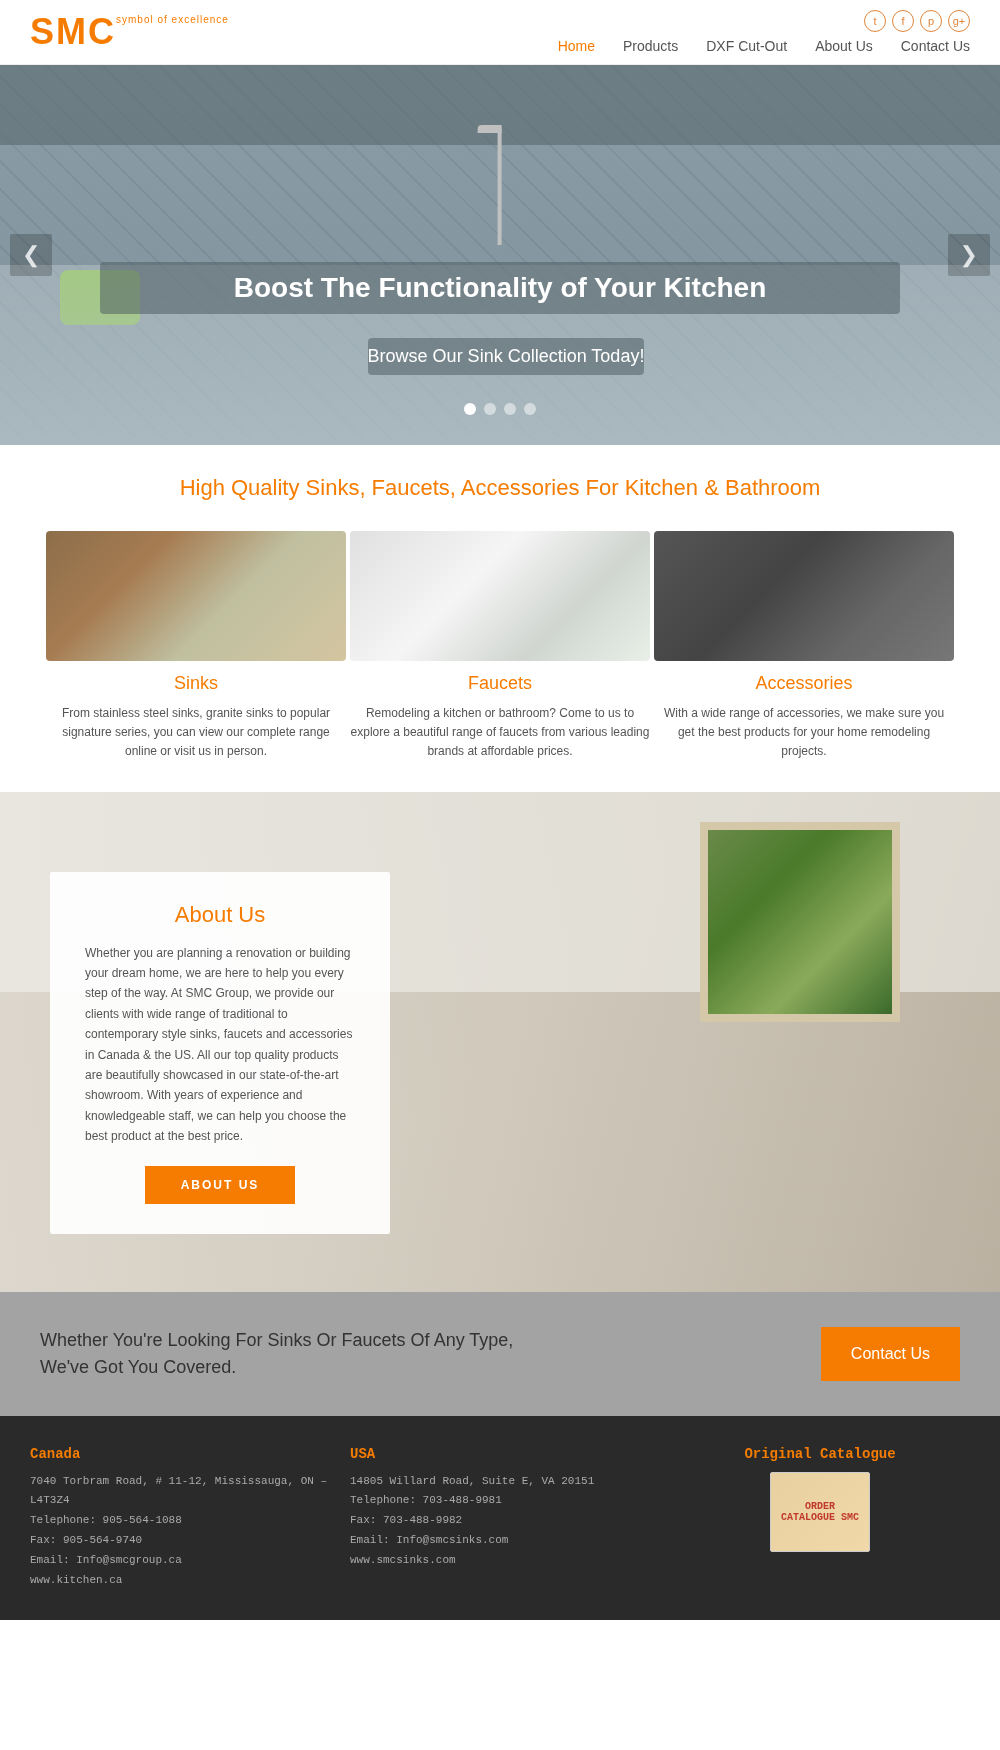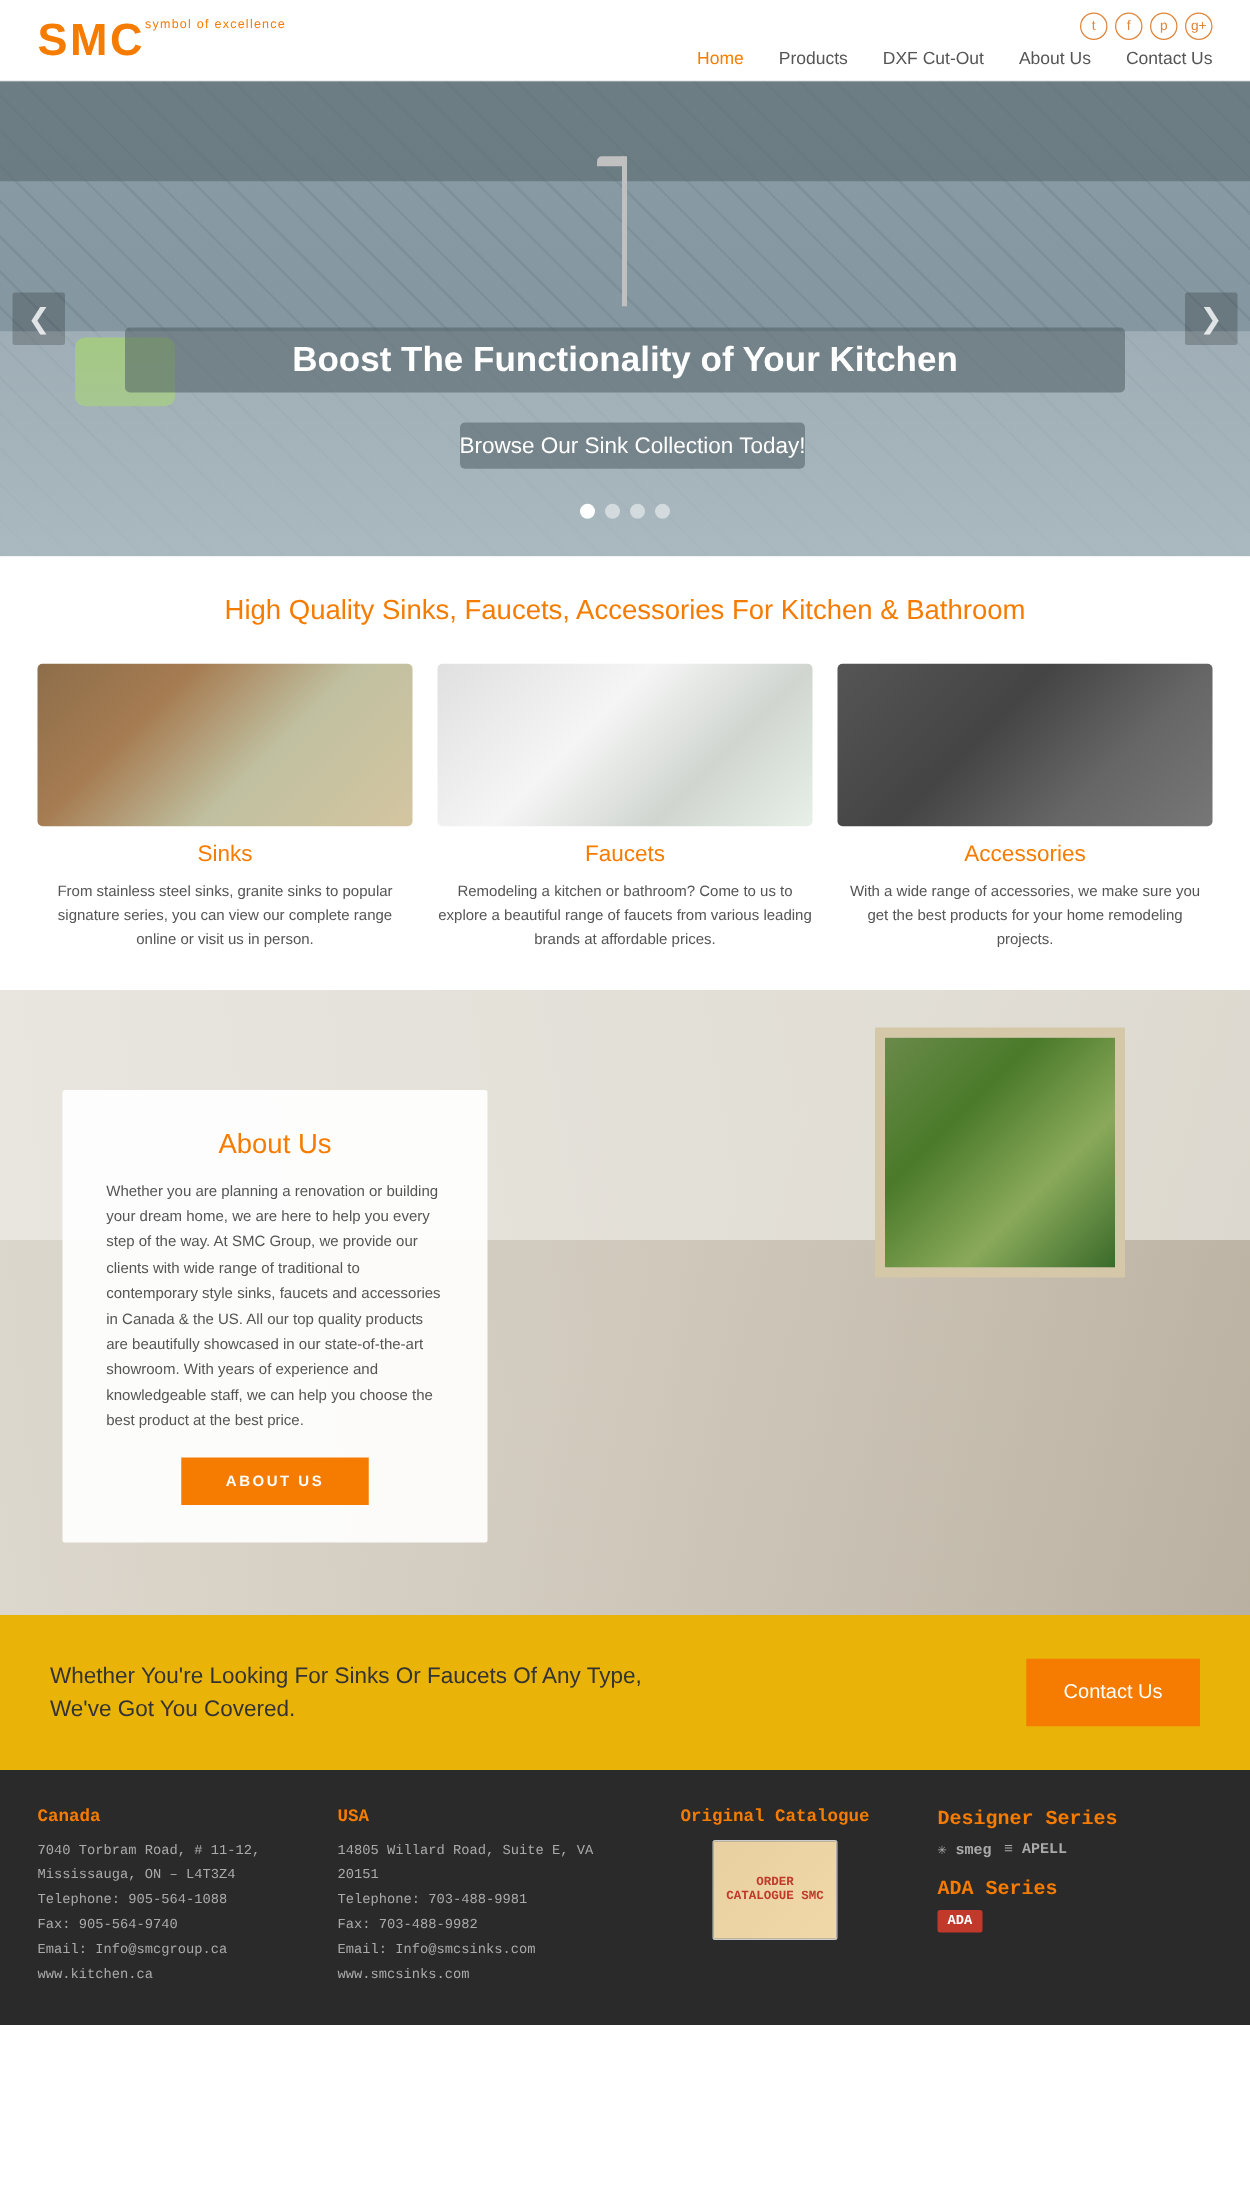--- a/index.html
+++ b/index.html
@@ -37,21 +37,21 @@
     .hero-dots { position: absolute; bottom: 30px; left: 50%; transform: translateX(-50%); display: flex; gap: 8px; }
     .hero-dot { width: 12px; height: 12px; border-radius: 50%; background: rgba(255,255,255,0.5); }
     .hero-dot.active { background: #fff; }
     .hero-arrow { position: absolute; top: 50%; transform: translateY(-50%); font-size: 22px; color: rgba(255,255,255,0.8); cursor: pointer; background: rgba(0,0,0,0.2); padding: 8px 12px; border-radius: 2px; }
     .hero-arrow-left { left: 10px; }
     .hero-arrow-right { right: 10px; }
 
     
     .section-tagline { text-align: center; padding: 30px 20px 10px; }
     .section-tagline h2 { color: #f57c00; font-size: 22px; font-weight: 500; }
-    .products-grid { display: flex; justify-content: center; gap: 20px; padding: 20px 30px 30px; }
+    .products-grid { display: flex; justify-content: center; gap: 4px; padding: 20px 30px 30px; }
     .product-card { flex: 1; max-width: 300px; text-align: center; }
     .product-img { width: 100%; height: 130px; border-radius: 4px; overflow: hidden; margin-bottom: 12px; }
     .product-img-sink { background: linear-gradient(135deg, #8d6e4a 0%, #a67c52 30%, #c0c0a0 60%, #d4c5a0 100%); }
     .product-img-faucet { background: linear-gradient(135deg, #e0e0e0 0%, #f5f5f5 40%, #d0d5d0 70%, #e8f0e8 100%); }
     .product-img-accessories { background: linear-gradient(135deg, #555 0%, #444 40%, #666 70%, #777 100%); }
     .product-title { color: #f57c00; font-size: 18px; margin-bottom: 10px; }
     .product-desc { font-size: 12px; color: #555; line-height: 1.6; }
 
     
     .about-section { position: relative; width: 100%; height: 500px; background: linear-gradient(135deg, #d4cfc5 0%, #e8e0d0 50%, #c8c0b0 100%); overflow: hidden; }
@@ -60,21 +60,21 @@
       linear-gradient(to right, rgba(220,215,205,0.9) 0%, rgba(180,170,155,0.7) 100%); }
     .about-cabinet-white { position: absolute; top: 0; left: 0; right: 0; height: 200px; background: rgba(240,240,235,0.6); }
     .about-window { position: absolute; top: 30px; right: 100px; width: 200px; height: 200px; background: linear-gradient(135deg, #6a8a4a, #4a7a2a, #8aaa5a, #3a6a2a); border: 8px solid #d4c8a8; }
 
     .about-box { position: absolute; top: 80px; left: 50px; background: rgba(255,255,255,0.92); padding: 30px 35px; width: 340px; border-radius: 2px; }
     .about-title { color: #f57c00; font-size: 22px; text-align: center; margin-bottom: 15px; }
     .about-text { font-size: 12px; color: #555; line-height: 1.7; margin-bottom: 20px; }
     .about-btn { display: block; background: #f57c00; color: #fff; text-align: center; padding: 12px 20px; text-decoration: none; font-size: 12px; font-weight: bold; letter-spacing: 2px; cursor: pointer; border: none; width: 150px; margin: 0 auto; }
 
     
-    .cta-section { background: #eab308; padding: 35px 40px; display: flex; justify-content: space-between; align-items: center; }
+    .cta-section { background: #a3a3a3; padding: 35px 40px; display: flex; justify-content: space-between; align-items: center; }
     .cta-text { font-size: 18px; color: #333; max-width: 500px; line-height: 1.5; }
     .cta-btn { background: #f57c00; color: #fff; padding: 18px 30px; font-size: 16px; border: none; cursor: pointer; white-space: nowrap; }
 
     
     .footer { background: #2a2a2a; padding: 30px; display: flex; gap: 20px; }
     .footer-col { flex: 1; font-family: Liberation Mono, monospace; }
     .footer-col-title { color: #f57c00; font-size: 14px; font-weight: bold; margin-bottom: 10px; }
     .footer-col-text { color: #aaa; font-size: 11px; line-height: 1.8; }
     .footer-catalogue { text-align: center; }
     .catalogue-img { background: linear-gradient(135deg, #e8d0a0, #f0d8a8); width: 100px; height: 80px; margin: 0 auto; border-radius: 2px; display: flex; align-items: center; justify-content: center; font-size: 10px; color: #c0392b; font-weight: bold; text-align: center; padding: 5px; border: 1px solid #ccc; }
@@ -196,22 +196,13 @@
     </div>
   </div>
 
   <div class="footer-col footer-catalogue">
     <div class="footer-col-title">Original Catalogue</div>
     <div class="catalogue-img">
       <span>ORDER CATALOGUE SMC</span>
     </div>
   </div>
 
-  <div class="footer-col footer-brands">
-    <div class="designer">Designer Series</div>
-    <div class="brand-logos">
-      <span class="smeg-logo">✳ smeg</span>
-      <span class="apell-logo">≡ APELL</span>
-    </div>
-    <div class="ada-title">ADA Series</div>
-    <div class="ada-badge">ADA</div>
-  </div>
 </footer>
 
 </body></html>

